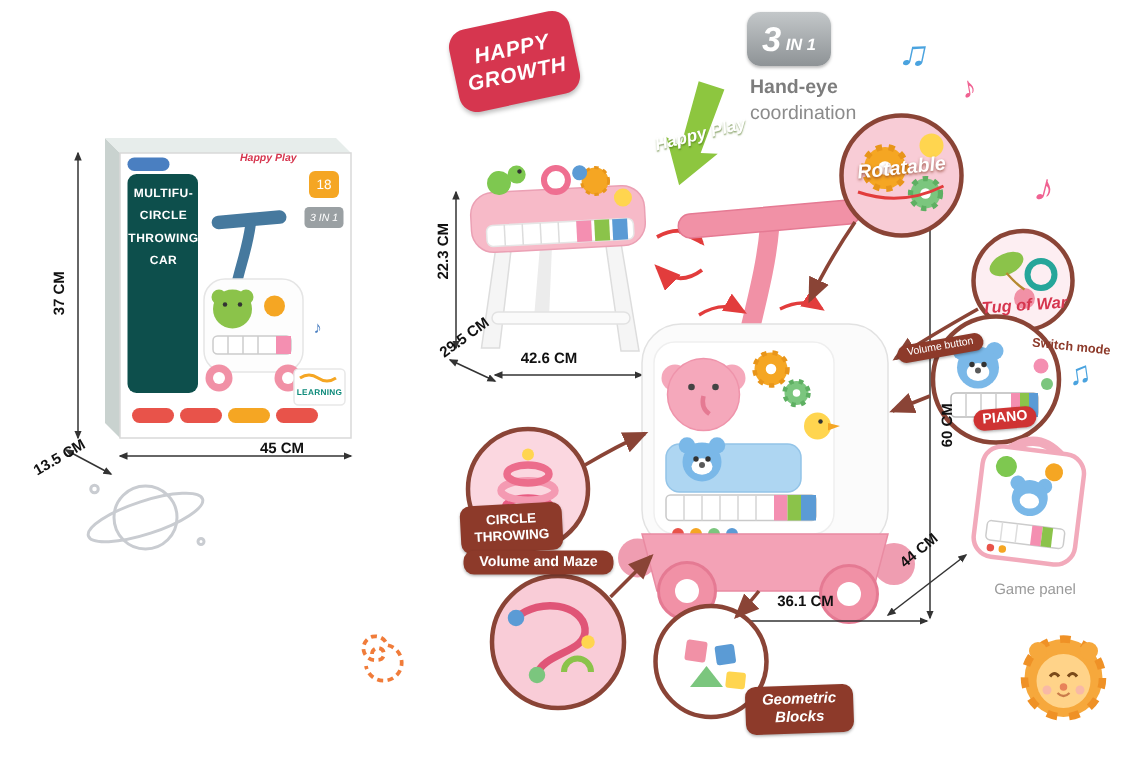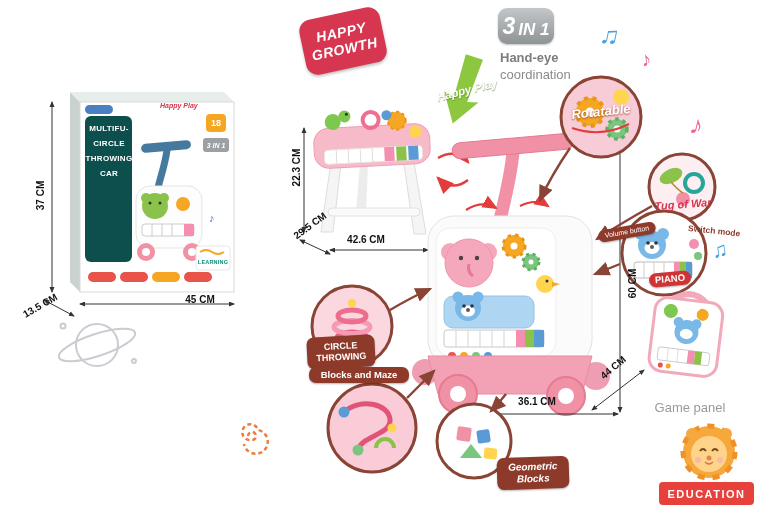--- a/index.html
+++ b/index.html
@@ -14,34 +14,34 @@
   .hg-badge { position:absolute; left:302px; top:13px; width:82px; height:56px; background:#d6364f;
               border-radius:12px; transform:rotate(-12deg); color:#fff; display:flex; flex-direction:column;
               align-items:center; justify-content:center; font-style:italic; font-weight:700;
               font-size:14px; line-height:1.25; letter-spacing:.5px;
               box-shadow:0 2px 3px rgba(0,0,0,.25); }
   .badge-3in1 { position:absolute; left:498px; top:8px; width:56px; height:36px;
                 background:linear-gradient(180deg,#c3c7c9,#8e9396); border-radius:9px; color:#fff;
                 display:flex; align-items:center; justify-content:center; gap:3px;
                 box-shadow:0 1px 2px rgba(0,0,0,.25); }
   .badge-3in1 .num { font-size:23px; font-weight:800; font-style:italic; }
-  .badge-3in1 .suf { font-size:17px; font-weight:700; font-style:italic; margin-top:7px; }
+  .badge-3in1 .suf { font-size:11px; font-weight:700; font-style:italic; margin-top:7px; }
   .hand-eye { position:absolute; left:500px; top:50px; width:90px; color:#8b8b8b;
               font-size:13px; line-height:1.3; }
   .hand-eye .l1 { font-weight:700; color:#7d7d7d; }
   .note { position:absolute; font-weight:700; }
   .script { font-style:italic; font-weight:700; text-align:center; }
   .edu { position:absolute; left:659px; top:482px; width:95px; height:23px; background:#e8403a;
          border-radius:4px; color:#fff; font-weight:700; font-size:11px; letter-spacing:1.5px;
          display:flex; align-items:center; justify-content:center; }
   .boxtitle { position:absolute; left:88px; top:124px; width:42px; display:flex; flex-direction:column;
               gap:6px; align-items:center; color:#fff; font-weight:700; font-size:8px; letter-spacing:.3px;
               text-align:right; }
   .minibadge { position:absolute; display:flex; align-items:center; justify-content:center;
-               color:#fff; font-weight:700;text-align:right; }
+               color:#fff; font-weight:400;text-align:right; }
 </style>
 </head>
 <body>
 
 <div class="stage">
 
 <svg class="art" width="760" height="518" viewBox="0 0 760 518">
   <defs>
     <marker id="mBrown" markerWidth="9" markerHeight="9" refX="6" refY="3" orient="auto">
           <path d="M0,0 L7,3 L0,6 Z" fill="#8a4436"></path>
@@ -332,21 +332,21 @@
   <span>THROWING</span>
   <span>CAR</span>
 </div>
 <div class="t script" style="left:160px; top:102px; color:#d6364f; font-size:7px;">Happy Play</div>
 <div class="minibadge" style="left:206px; top:114px; width:20px; height:18px; background:#f5a623; border-radius:4px; font-size:9px;">18</div>
 <div class="minibadge" style="left:203px; top:138px; width:26px; height:14px; background:#9aa0a3; border-radius:3px; font-size:7px; font-style:italic;">3 IN 1</div>
 <div class="t" style="left:194px; top:259px; width:38px; text-align:center; color:#0d8a7a; font-weight:700; font-size:5.5px; letter-spacing:.2px;">LEARNING</div>
 
 <div class="t dim" style="left:14px; top:190px; width:52px; transform:rotate(-90deg);">37 CM</div>
 <div class="t dim" style="left:12px; top:300px; width:56px; transform:rotate(-30deg);">13.5 CM</div>
-<div class="t dim" style="left:170px; top:294px; width:60px;">45 CM</div>
+<div class="t dim" style="left:158px; top:294px; width:60px;">45 CM</div>
 
 <div class="t dim" style="left:270px; top:162px; width:52px; transform:rotate(-90deg);">22.3 CM</div>
 <div class="t dim" style="left:282px; top:220px; width:56px; transform:rotate(-36deg);">29.5 CM</div>
 <div class="t dim" style="left:336px; top:234px; width:60px;">42.6 CM</div>
 
 <div class="t dim" style="left:610px; top:278px; width:44px; transform:rotate(-90deg);">60 CM</div>
 <div class="t dim" style="left:588px; top:362px; width:50px; transform:rotate(-40deg);">44 CM</div>
 <div class="t dim" style="left:505px; top:396px; width:64px;">36.1 CM</div>
 
 <div class="t script" style="left:561px; top:104px; width:80px; transform:rotate(-6deg); color:#fff; font-size:13px; text-shadow:0 1px 2px rgba(140,60,40,.85);">Rotatable</div>
@@ -362,27 +362,24 @@
 <div class="ribbon" style="left:649px; top:272px; width:42px; height:14px; background:#cf3333; font-size:9.5px; font-weight:700; transform:rotate(-5deg);">
   <span>PIANO</span>
 </div>
 
 <div class="ribbon" style="left:307px; top:336px; width:68px; height:32px; font-size:9px; font-weight:700; transform:rotate(-3deg);">
   <span>CIRCLE</span>
   <span>THROWING</span>
 </div>
 
 <div class="ribbon" style="left:309px; top:367px; width:100px; height:16px; font-size:9.5px; font-weight:700;">
-  <span>Blocks and Maze</span>
+  <span>Volume and Maze</span>
 </div>
 
 <div class="ribbon" style="left:497px; top:457px; width:72px; height:32px; font-size:10px; font-style:italic; font-weight:700; transform:rotate(-2deg);">
   <span>Geometric</span>
   <span>Blocks</span>
 </div>
 
-<div class="t" style="left:654px; top:400px; width:72px; text-align:center; color:#9a9a9a; font-size:13px;">Game panel</div>
-
-<div class="edu">
-  <span>EDUCATION</span>
-</div>
+<div class="t" style="left:654px; top:388px; width:72px; text-align:center; color:#9a9a9a; font-size:10px;">Game panel</div>
+
 
 </div>
 
 </body></html>

